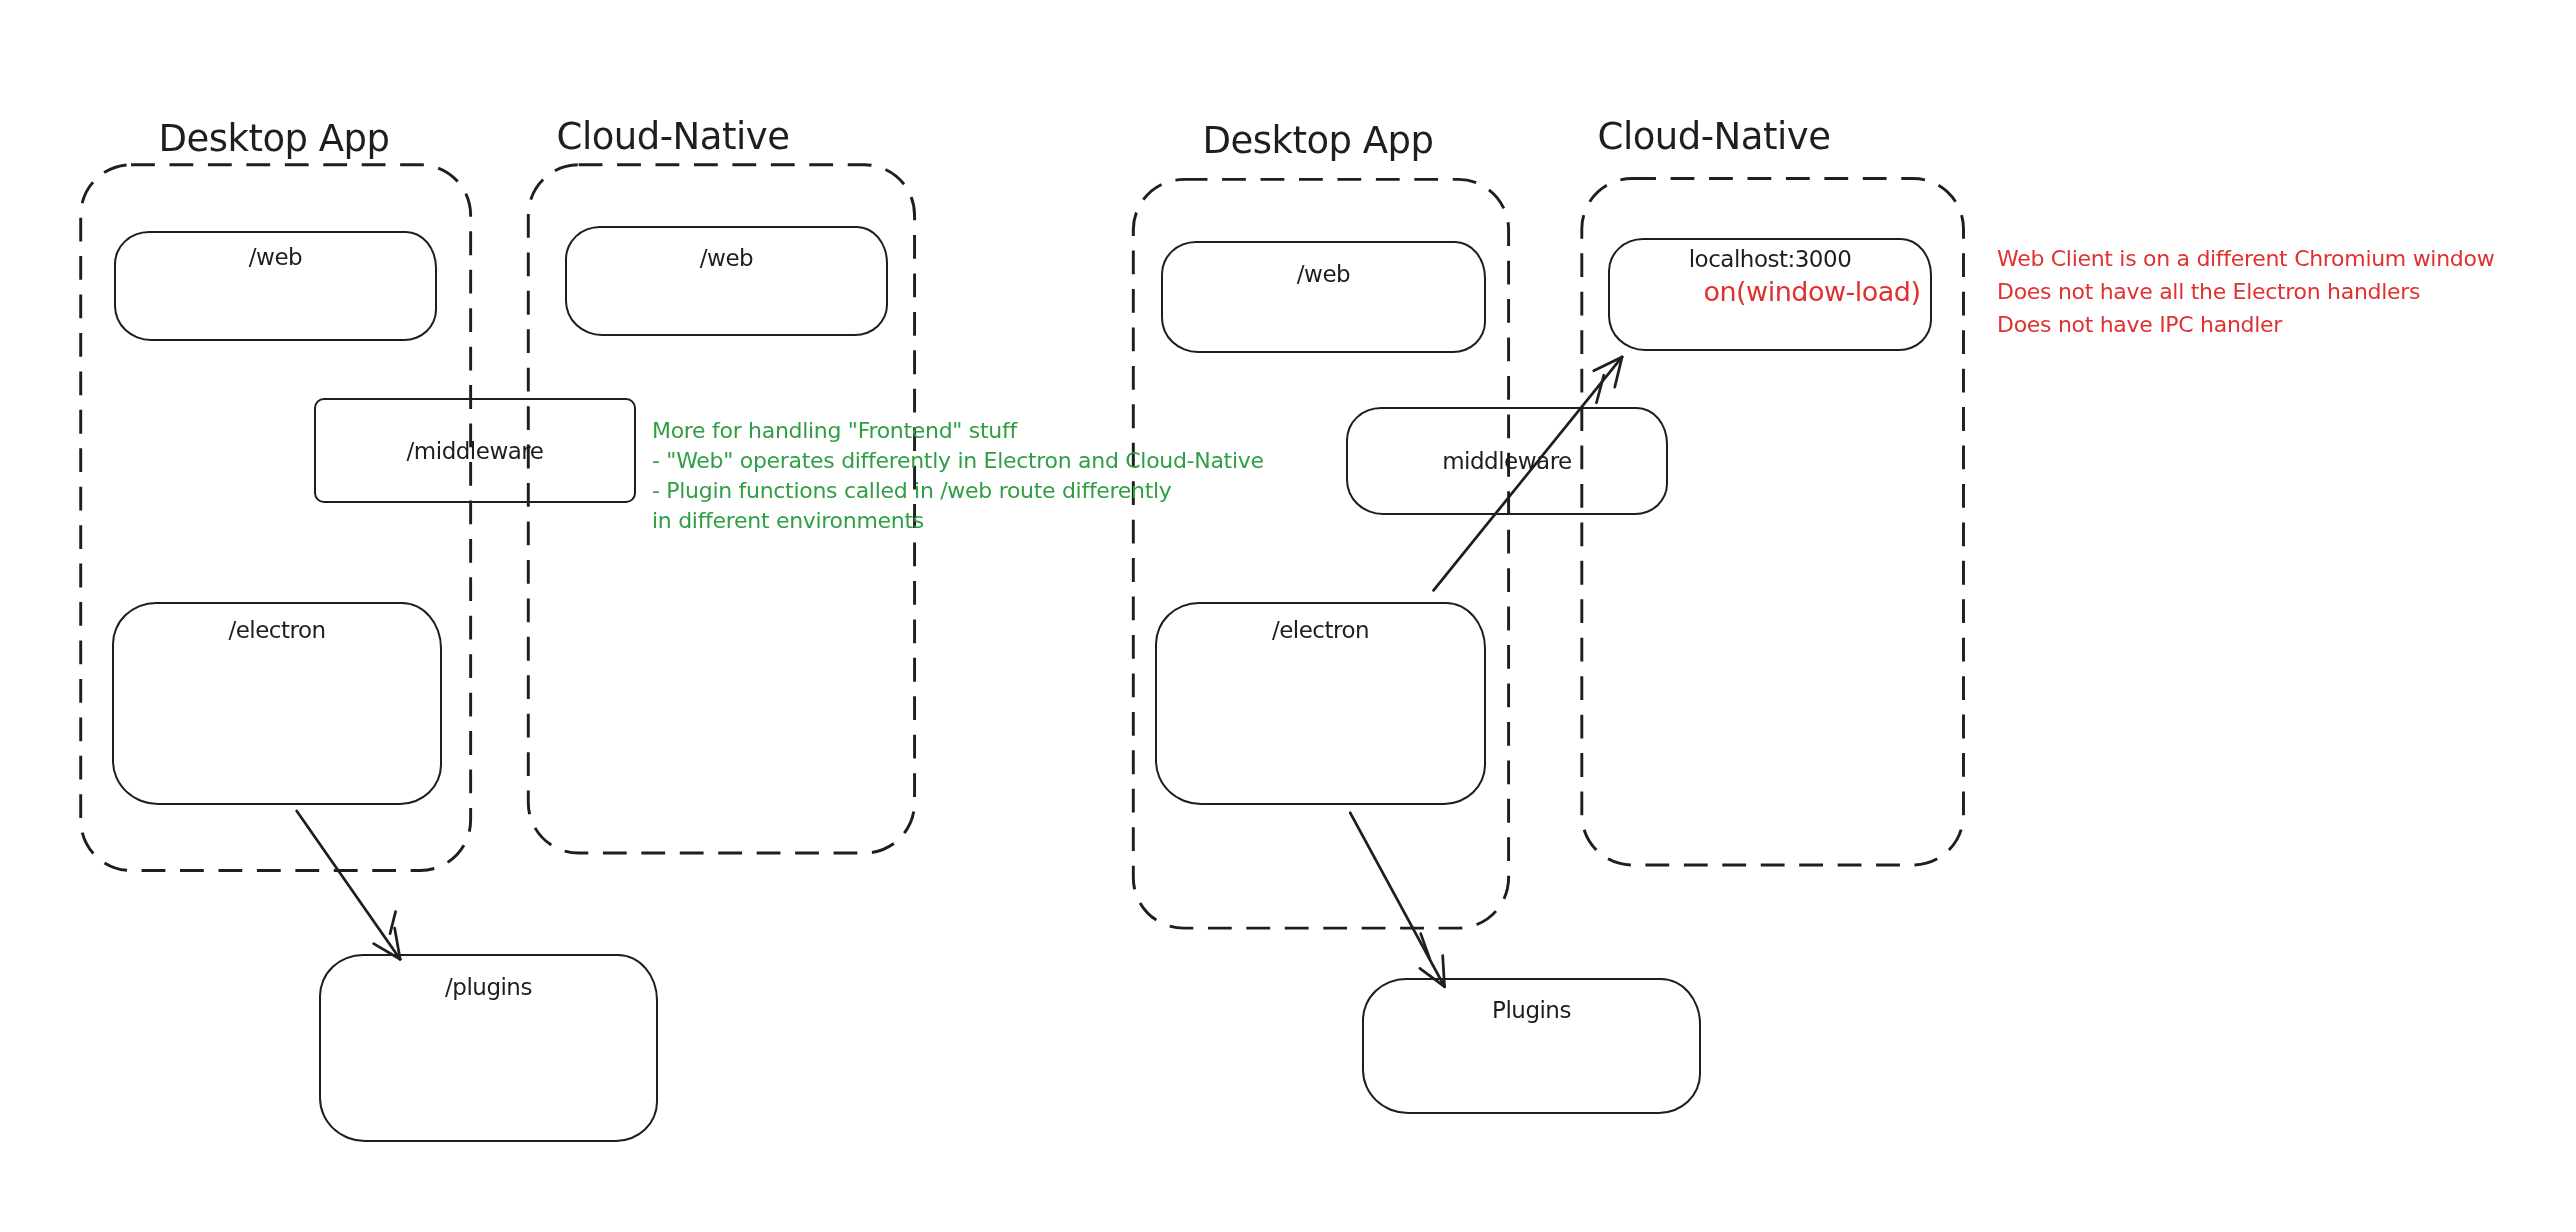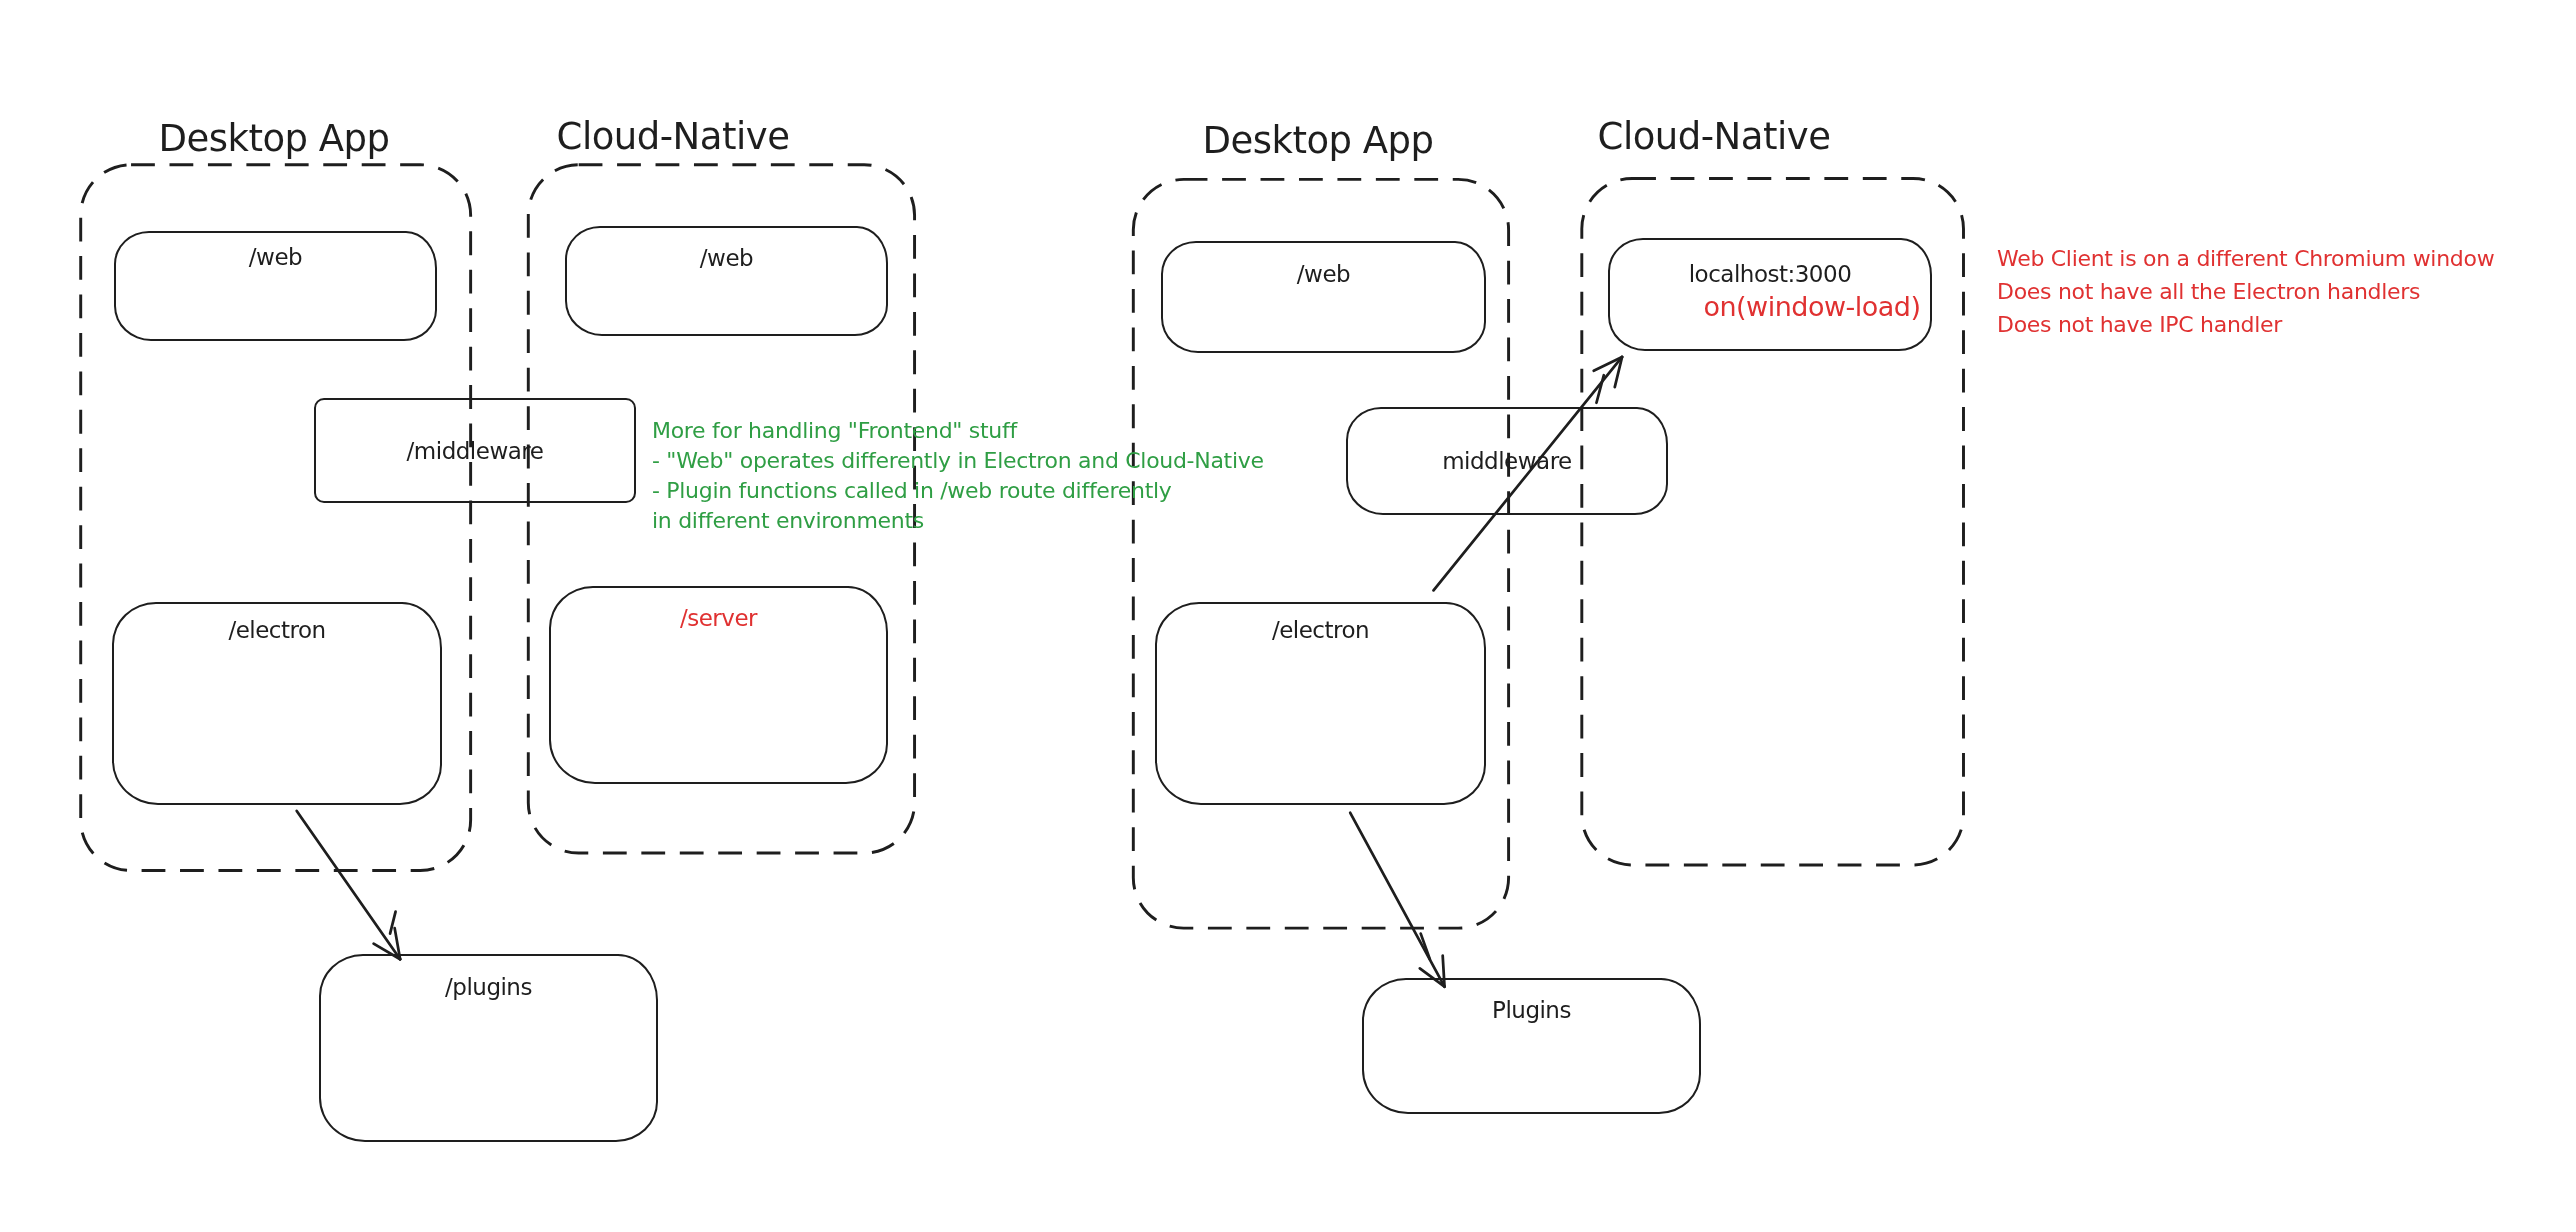--- a/index.html
+++ b/index.html
@@ -68,31 +68,28 @@
   </div>
   <div class="box r36" style="left:565px;top:226px;width:323px;height:110px;padding-top:16.5px;">
     <span>/web</span>
   </div>
   <div class="box r36 center" style="left:314px;top:398px;width:322px;height:105px;border-radius:10px;">
     <span>/middleware</span>
   </div>
   <div class="box r46" style="left:112px;top:602px;width:330px;height:203px;padding-top:13px;">
     <span>/electron</span>
   </div>
-  <div class="box r46" style="left:549px;top:586px;width:339px;height:198px;padding-top:16.5px;">
-    <span class="red-text">/server</span>
-  </div>
   <div class="box r46" style="left:319px;top:954px;width:339px;height:188px;padding-top:18.3px;">
     <span>/plugins</span>
   </div>
 
   <div class="box r36" style="left:1161px;top:241px;width:325px;height:112px;padding-top:18.3px;">
     <span>/web</span>
   </div>
-  <div class="box r36" style="left:1608px;top:238px;width:324px;height:113px;padding-top:21px;">
+  <div class="box r36" style="left:1608px;top:238px;width:324px;height:113px;padding-top:6px;">
     <span>localhost:3000</span>
     <span class="sub-label red-text">on(window-load)</span>
   </div>
   <div class="box r36 center" style="left:1346px;top:407px;width:322px;height:108px;">
     <span>middleware</span>
   </div>
   <div class="box r46" style="left:1155px;top:602px;width:331px;height:203px;padding-top:13px;">
     <span>/electron</span>
   </div>
   <div class="box r46" style="left:1362px;top:978px;width:339px;height:136px;padding-top:17px;">

